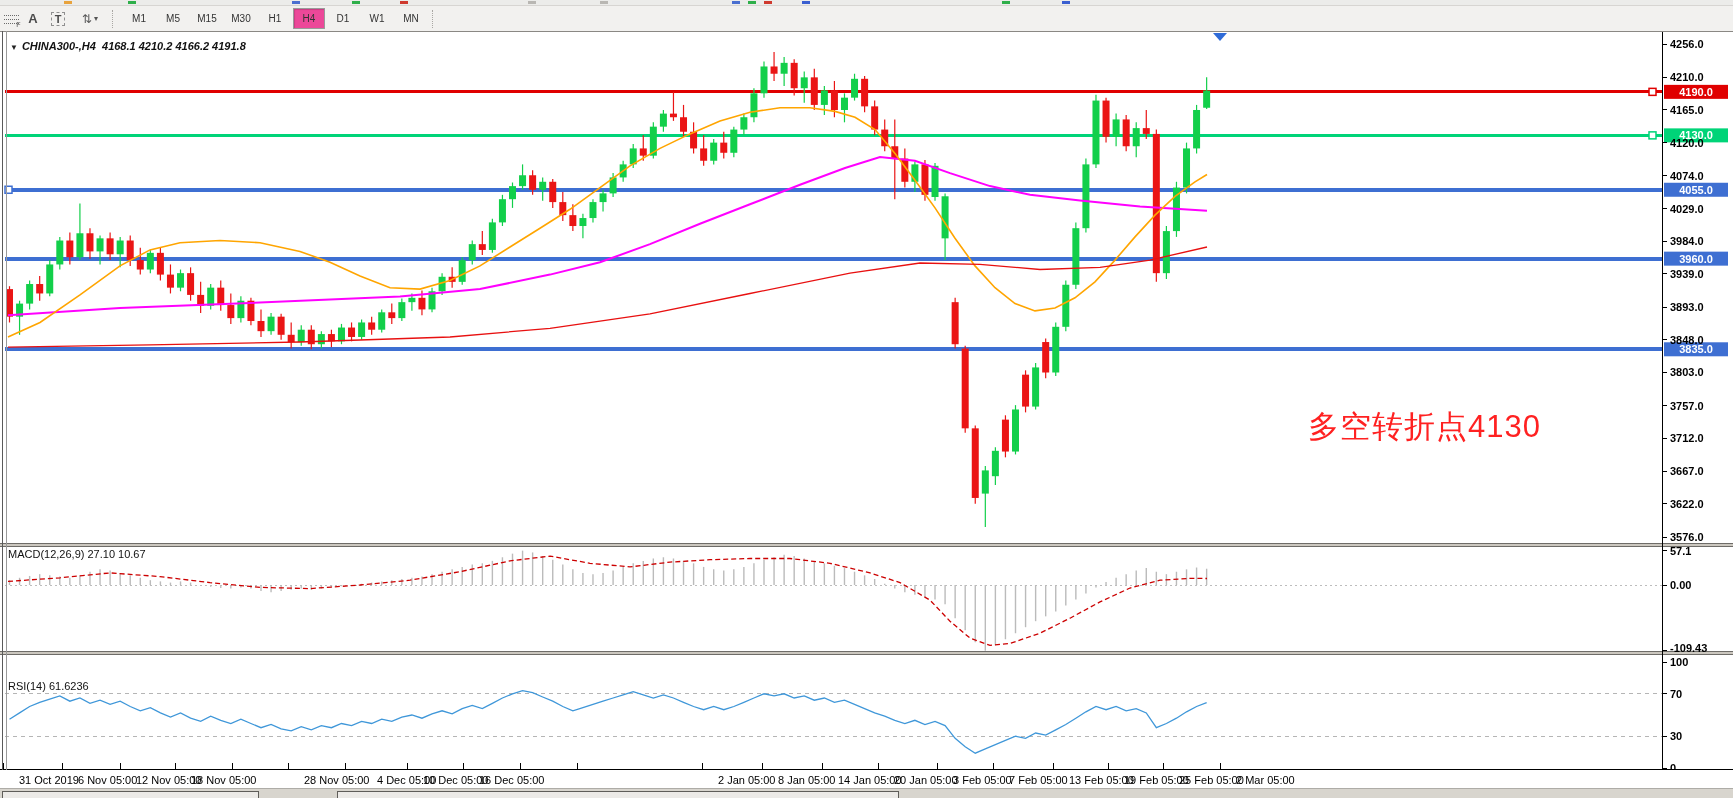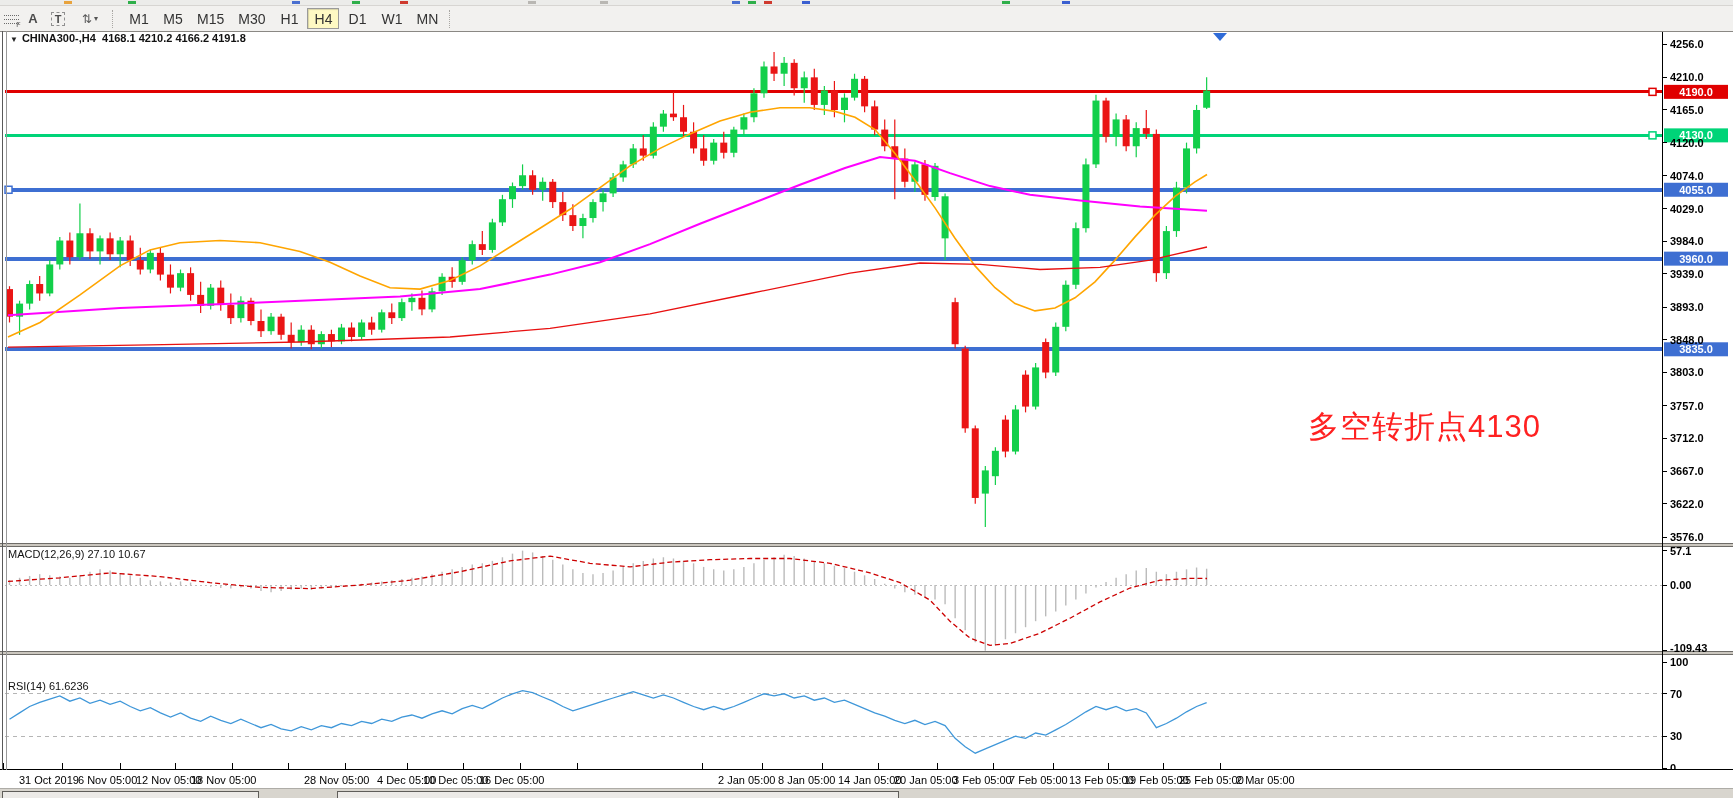--- a/index.html
+++ b/index.html
@@ -7,33 +7,33 @@
     width:1733px;height:798px;position:relative;overflow:hidden;
     background:#ffffff;font-family:"Liberation Sans",sans-serif;
     -webkit-font-smoothing:antialiased;
   }
   
   .top-sliver{position:absolute;left:0;top:0;width:1733px;height:5px;background:#ececea;border-bottom:1px solid #d7d5d2;}
   .top-sliver i{position:absolute;top:1px;width:8px;height:3px;display:block;}
   
   .toolbar{position:absolute;left:0;top:6px;width:1733px;height:25px;background:#f2f1ef;border-bottom:1px solid #b9b7b3;display:flex;align-items:center;}
   .tb-btn{height:19px;min-width:20px;margin:0 1px;display:flex;align-items:center;justify-content:center;
-    font-size:14px;color:#333;padding:0 5px;border:1px solid transparent;background:transparent;cursor:default;}
-  .tb-btn.active{background:#fef9c3;border:1px solid #9a9a9a;box-shadow:inset 1px 1px 1px rgba(0,0,0,0.15);}
+    font-size:10px;color:#333;padding:0 5px;border:1px solid transparent;background:transparent;cursor:default;}
+  .tb-btn.active{background:#ec4899;border:1px solid #9a9a9a;box-shadow:inset 1px 1px 1px rgba(0,0,0,0.15);}
   .tb-sep{width:5px;height:18px;margin:0 4px;border-left:1px dotted #a9a7a3;}
   .icon-box{width:20px;height:19px;display:flex;align-items:center;justify-content:center;position:relative;margin:0 1px;}
   .fibo{width:15px;height:13px;position:relative;}
   .fibo div{border-bottom:1px dotted #6b6b6b;height:3px;}
   .fibo span{position:absolute;right:-2px;bottom:-3px;font-size:7px;color:#555;}
   .icon-a{font-size:13px;font-weight:bold;color:#4c4c4c;}
   .icon-t{font-size:11px;font-weight:bold;color:#4c4c4c;border:1px dashed #909090;padding:0 3px;line-height:12px;}
   .icon-arr{font-size:12px;color:#555;}
   .dd{font-size:8px;color:#555;margin-left:2px;}
   
-  .chart-title{position:absolute;left:10px;top:32px;font-size:11px;font-weight:600;color:#111;z-index:5;}
+  .chart-title{position:absolute;left:10px;top:40px;font-size:11px;font-weight:600;color:#111;z-index:5;font-style:italic;}
   .chart-title .tri{font-size:8px;margin-right:4px;color:#222;}
   
   .pane-label{position:absolute;left:8px;font-size:11px;color:#111;z-index:5;}
   
   .annotation{position:absolute;left:1308px;top:406px;font-size:31px;color:#ff2121;letter-spacing:1px;z-index:6;white-space:nowrap;}
   
   #chart-svg{position:absolute;left:0;top:31px;z-index:1;}
   
   .left-edge{position:absolute;left:2px;top:31px;width:3px;height:739px;border-left:1px solid #5a5a5a;border-right:1px solid #9a9a9a;z-index:4;}
   

